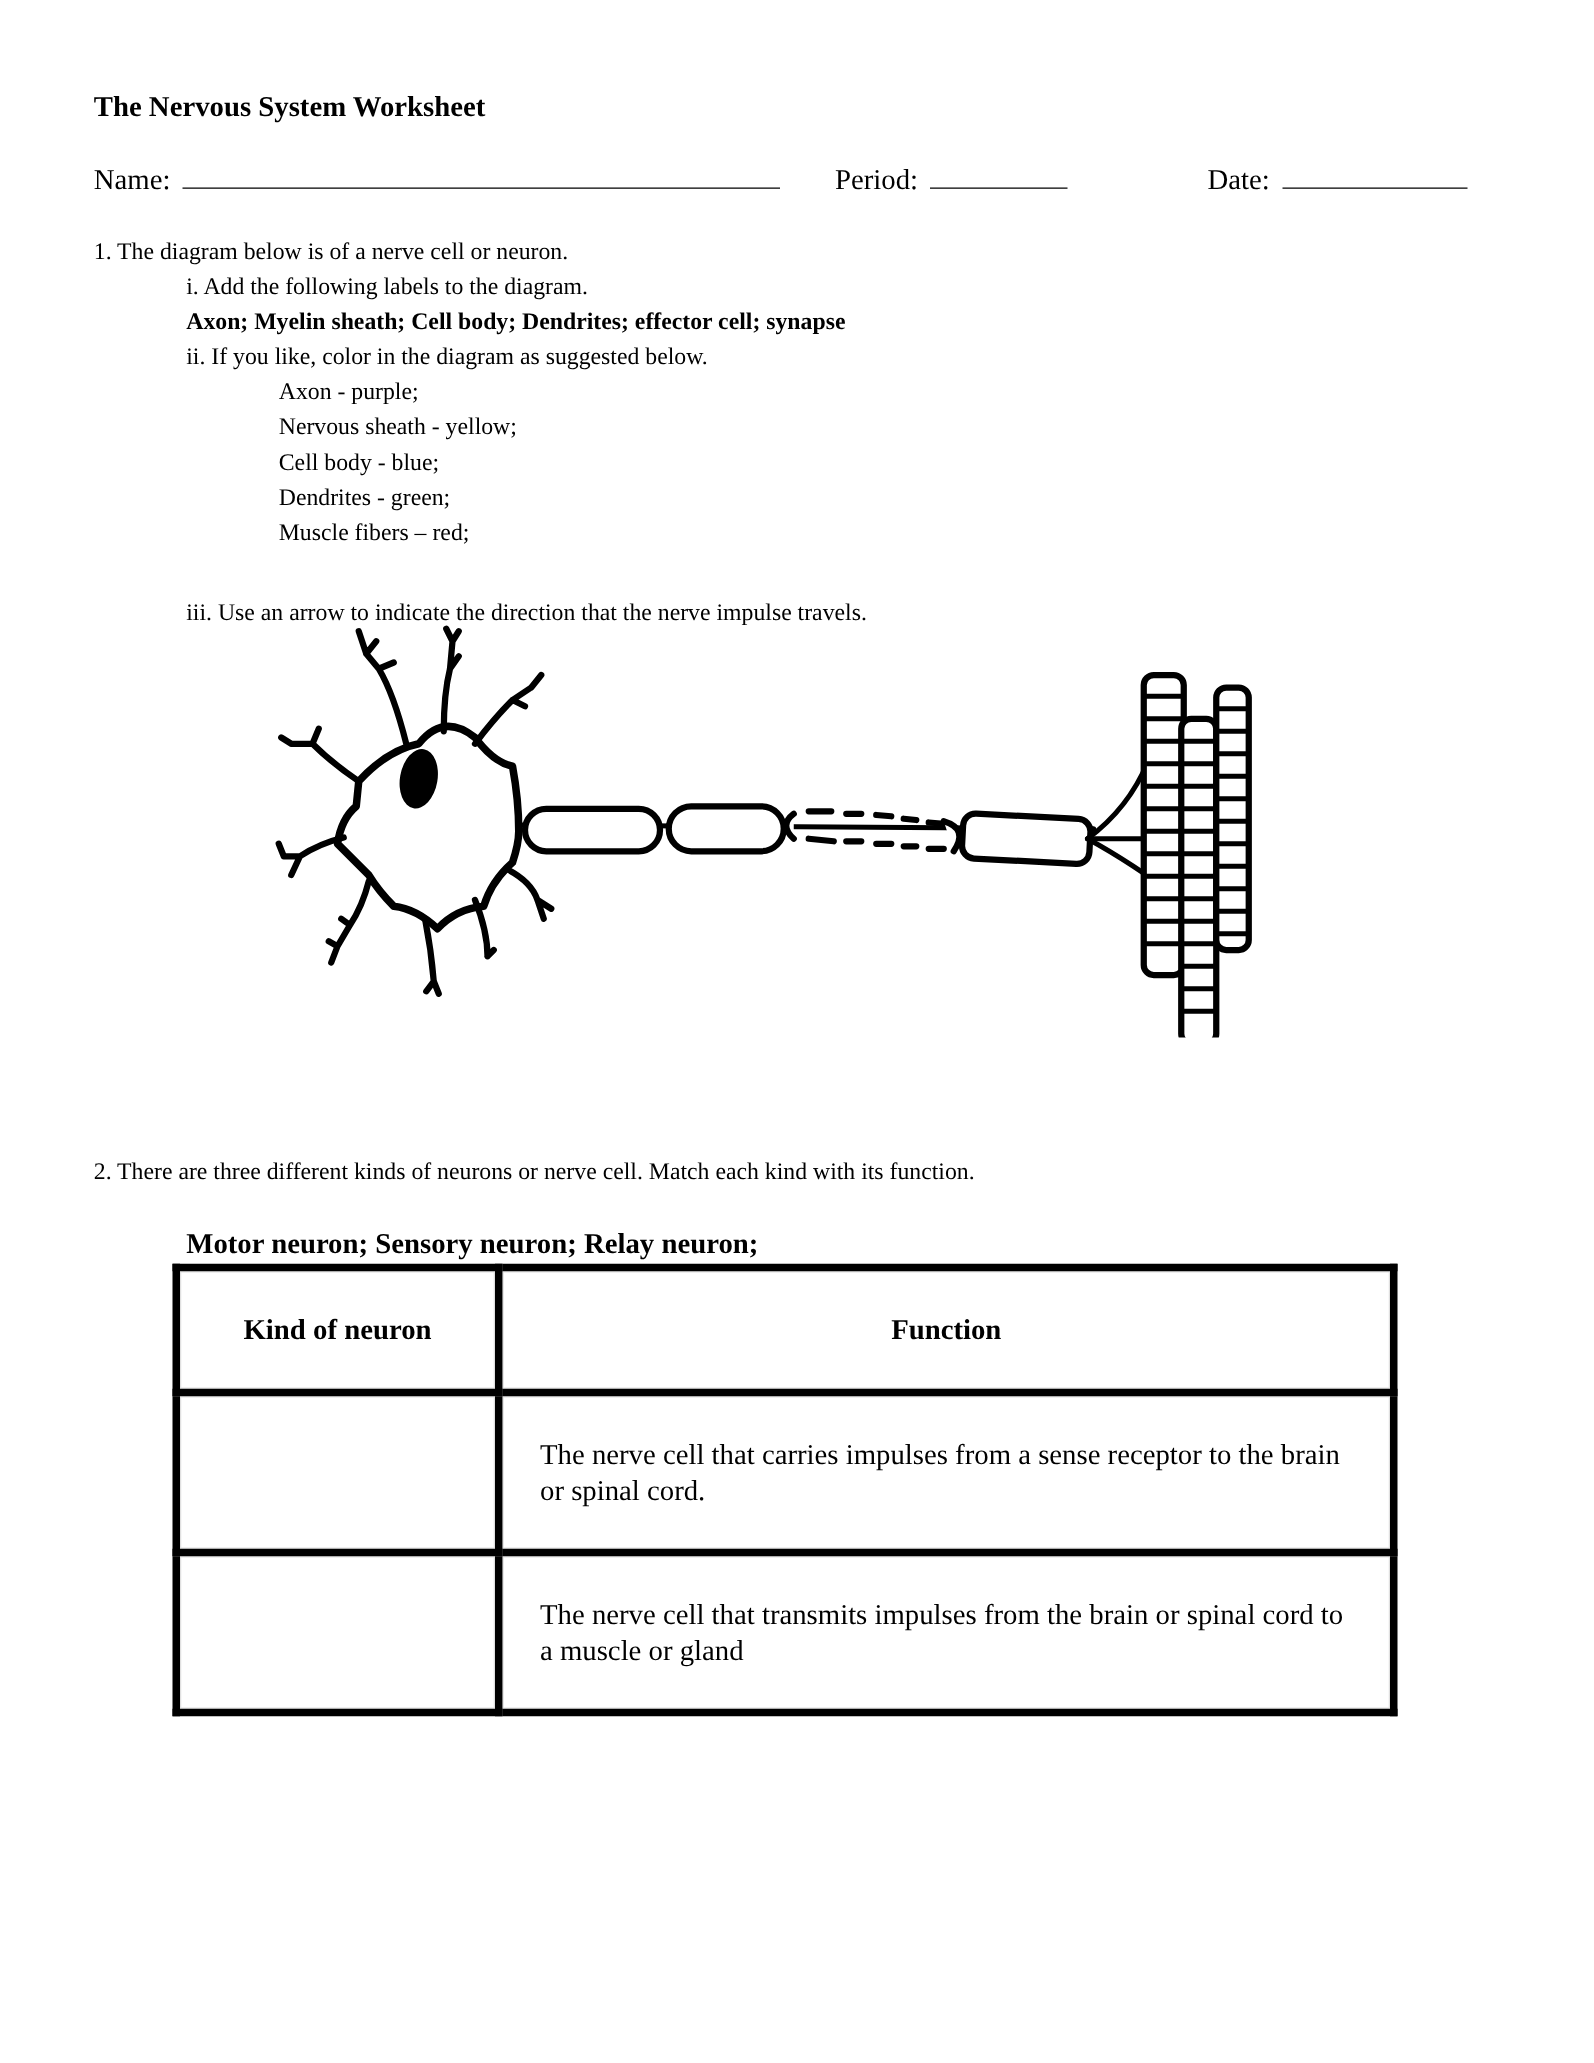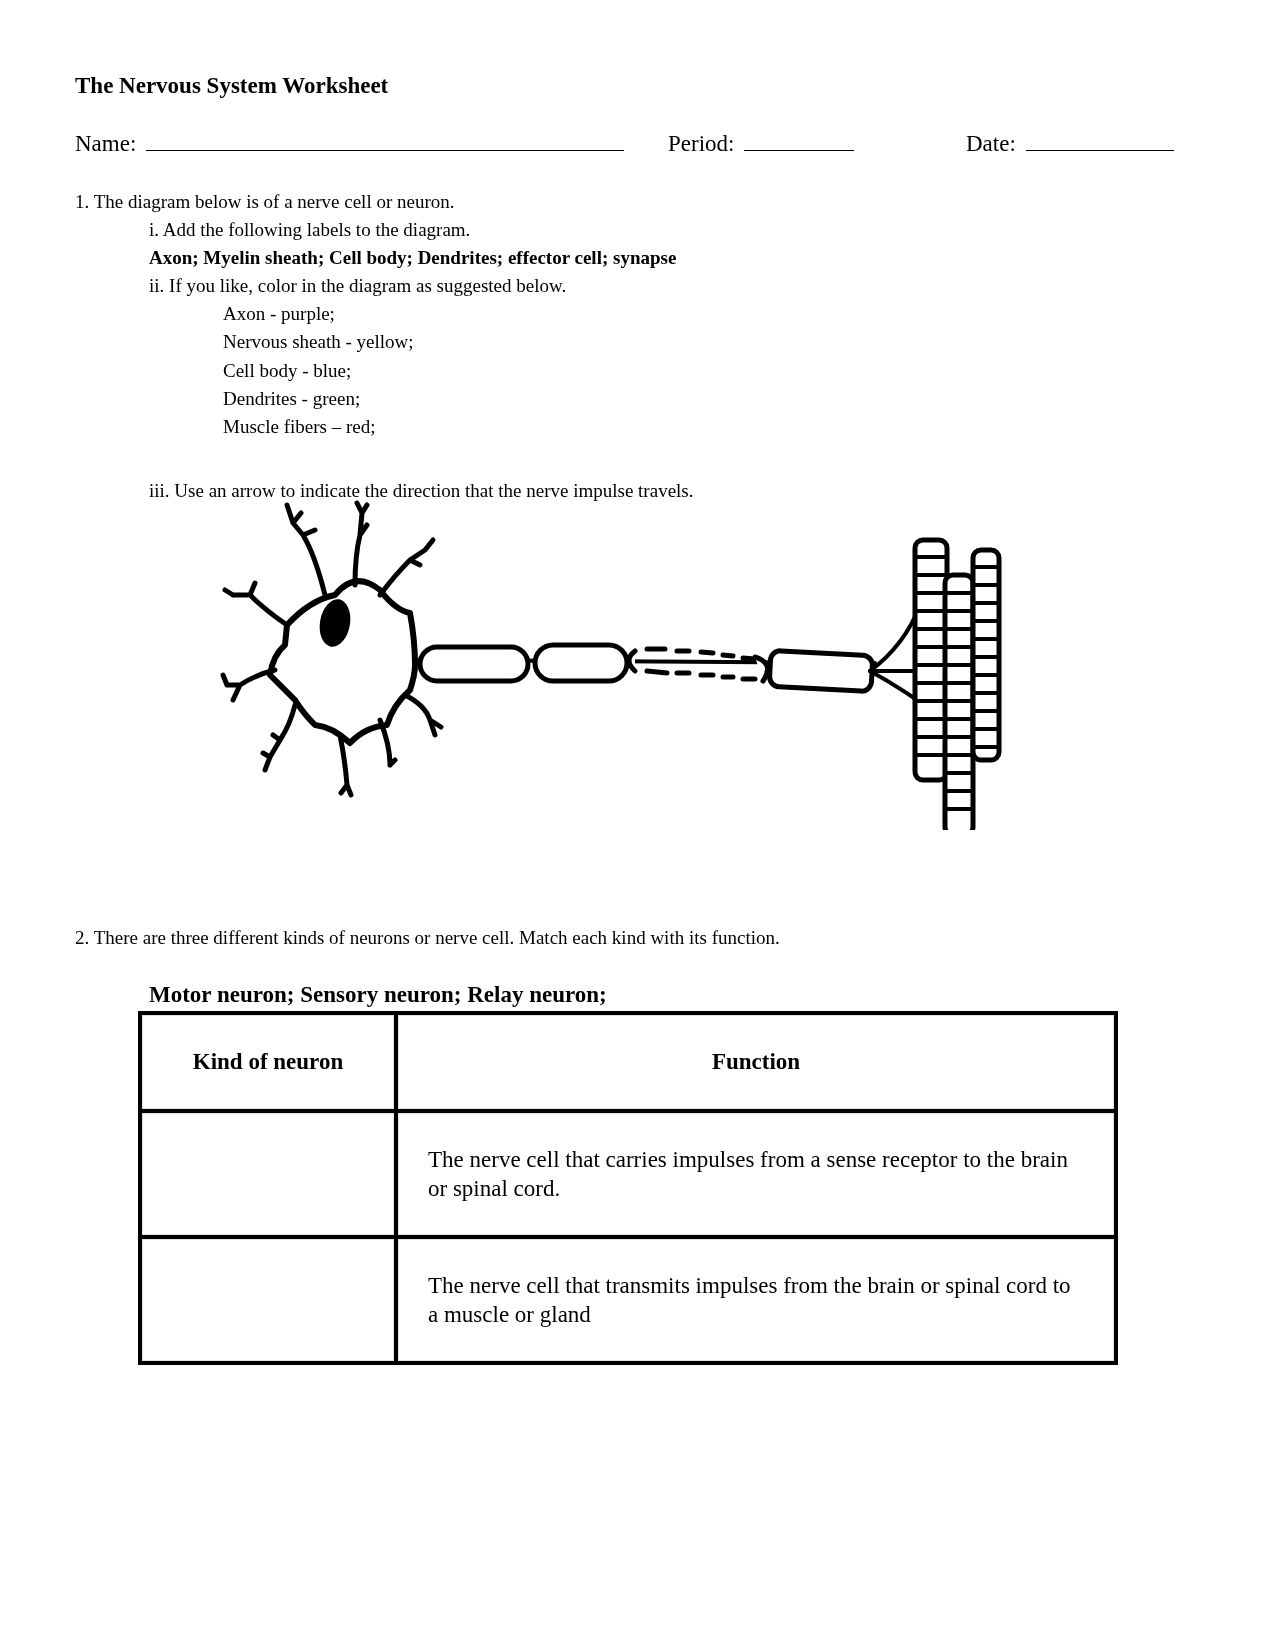--- a/index.html
+++ b/index.html
@@ -46,21 +46,21 @@
 
     table.neurons {
       position: absolute;
       left: 138px; top: 1011px;
       width: 980px;
       border-collapse: collapse;
       font-size: 23px;
       border: 2px solid #a8a8a8;
     }
     table.neurons td, table.neurons th {
-      border: 4px solid #000000;
+      border: 6px solid #000000;
       box-shadow: inset 0 0 0 1px #e0e0e0;
       vertical-align: middle;
     }
     table.neurons th {
       height: 92px;
       font-weight: bold;
     }
     table.neurons th.col-kind { width: 250px; }
     table.neurons td.kind-cell { width: 250px; }
     table.neurons td.func-cell {

